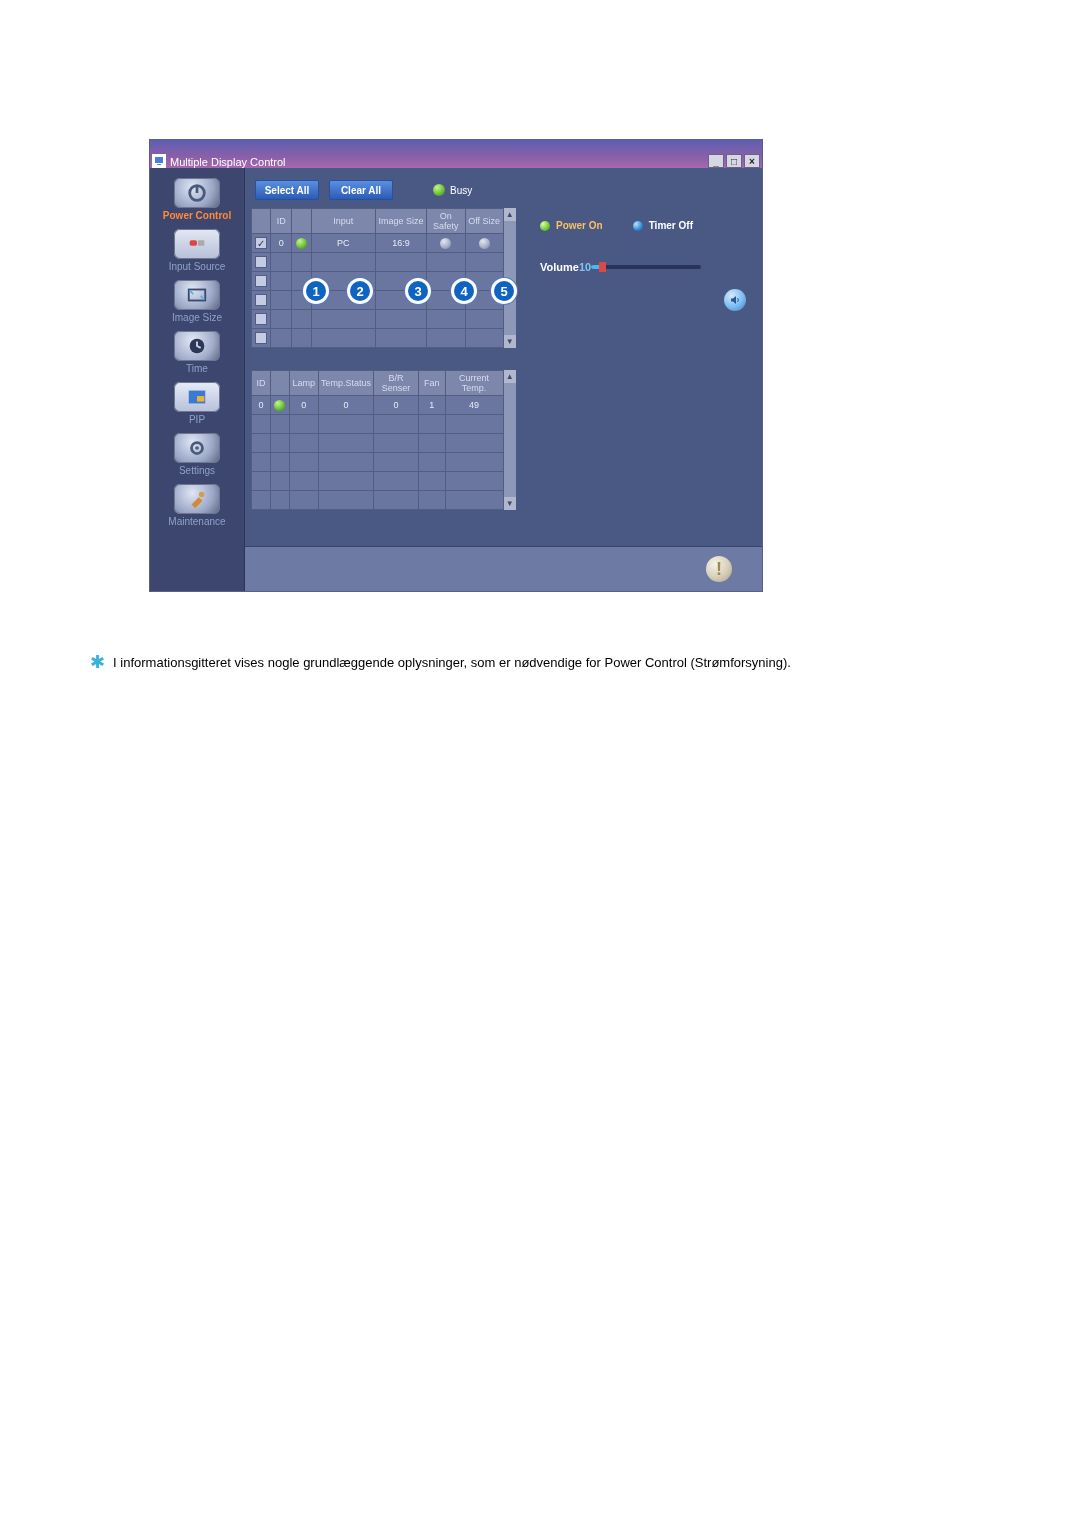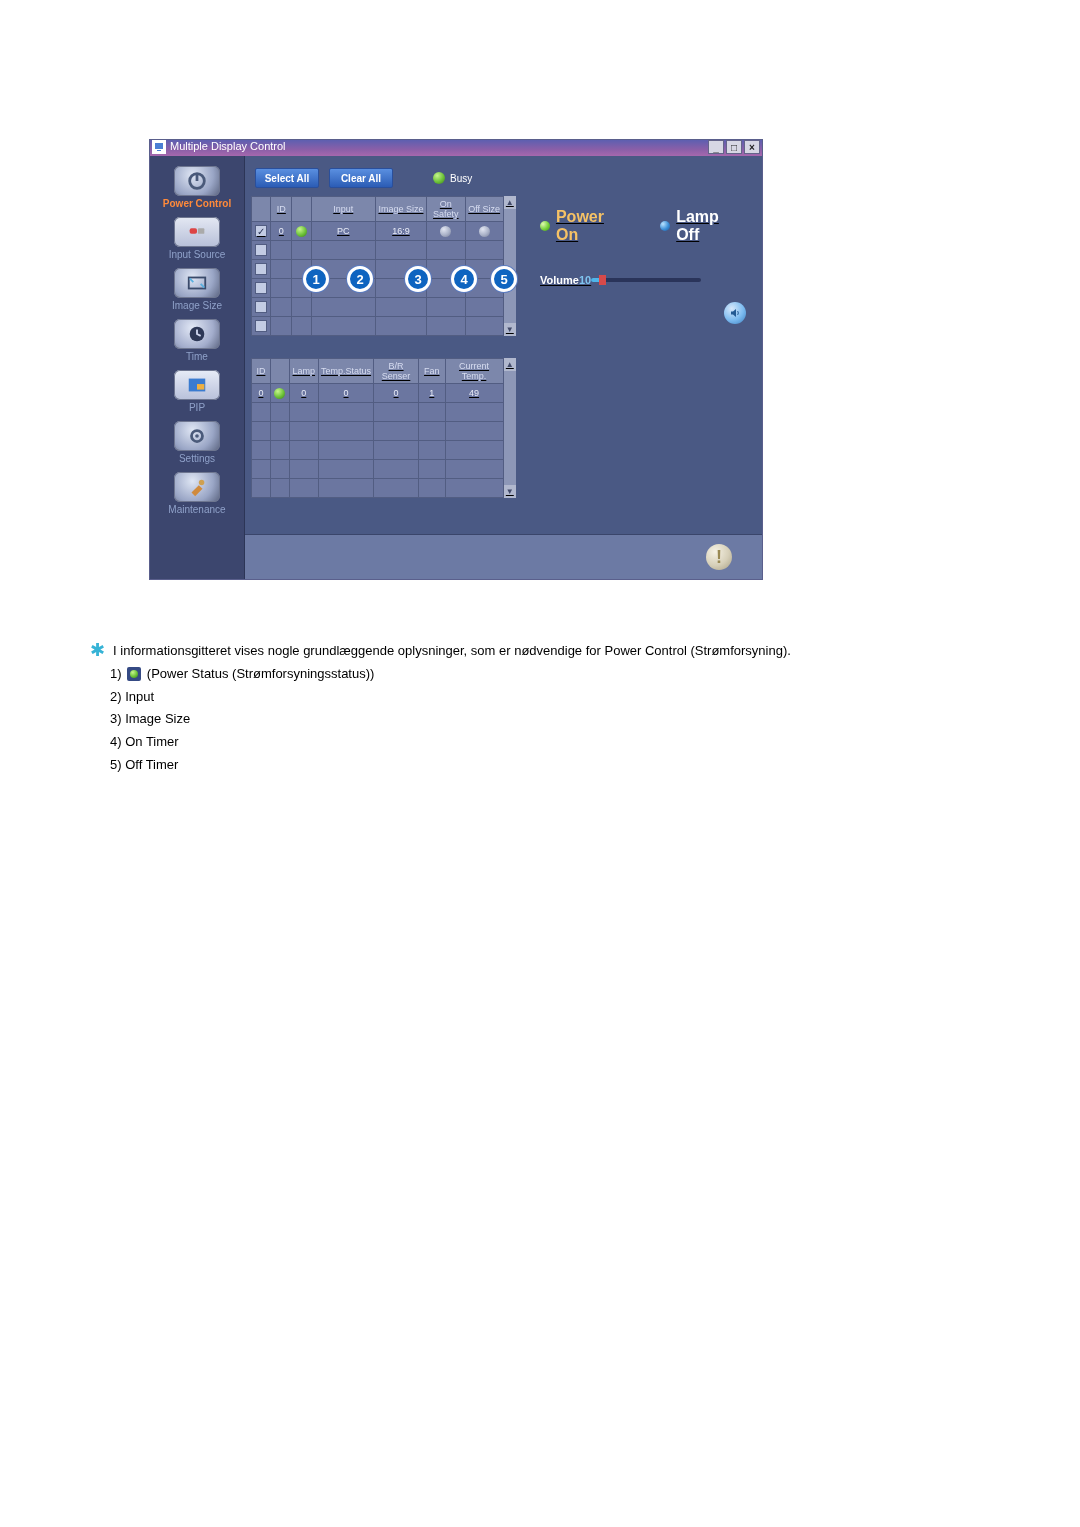--- a/index.html
+++ b/index.html
@@ -16,25 +16,25 @@
     padding: 140px 80px 0 90px;
     box-sizing: border-box;
   }
   
   .app-window {
     width: 612px;
     margin-left: 60px;
     box-shadow: 0 0 0 1px #5a5f8c;
   }
   .titlebar {
-    height: 16px;
+    height: 28px;
     background: linear-gradient(#5d5fb0, #8b5fa8 60%, #a668ad);
     color: #fff;
     display: flex;
-    align-items: flex-start;
+    align-items: flex-end;
     font-size: 11px;
     padding: 0 2px;
     box-sizing: border-box;
   }
   .titlebar .app-icon {
     width: 14px; height: 14px;
     background: #fff;
     margin-right: 4px;
     display: flex; align-items: center; justify-content: center;
   }
@@ -135,21 +135,20 @@
     color: #fff; font-size: 10px; font-weight: normal;
   }
   .busy-dot {
     width: 12px; height: 12px; border-radius: 50%;
     background: radial-gradient(circle at 35% 30%, #c6f58c, #6cc238 55%, #3a7a1e);
   }
   .grids-col {
     display: flex;
     padding: 0 6px 6px 6px;
     gap: 10px;
-    text-decoration: underline;
   }
   .left-grids {
     width: 265px;
     display: flex; flex-direction: column; gap: 0;
   }
   
   table.grid {
     border-collapse: collapse;
     width: 265px;
     font-size: 9px;
@@ -206,21 +205,21 @@
   
   .right-ctrl {
     flex: 1;
     padding: 12px 10px 4px 14px;
   }
   .pwr-row {
     display: flex; gap: 30px; margin-bottom: 30px;
   }
   .pwr-btn {
     display: flex; align-items: center; gap: 6px;
-    font-size: 16px; color: #fff; font-weight: bold;
+    font-size: 10px; color: #fff; font-weight: bold;
   }
   .pwr-dot { width: 10px; height: 10px; border-radius: 50%; }
   .pwr-dot.green { background: radial-gradient(circle at 30% 30%, #dff9b0, #76d03a 55%, #3e8a18); }
   .pwr-dot.blue  { background: radial-gradient(circle at 30% 30%, #b9e2ff, #3c8fd8 55%, #1c5596); }
   .pwr-btn .on-label { color: #f6c265; }
   .vol-row {
     display: flex; align-items: center; 
     color: #fff; font-size: 11px; font-weight: bold;
   }
   .vol-slider {
@@ -613,21 +612,21 @@
           </div>
 
           <div class="right-ctrl">
             <div class="pwr-row">
               <div class="pwr-btn">
                 <div class="pwr-dot green"></div>
                 <span class="on-label">Power On</span>
               </div>
               <div class="pwr-btn">
                 <div class="pwr-dot blue"></div>
-                <span>Lamp Off</span>
+                <span>Timer Off</span>
               </div>
             </div>
             <div class="vol-row">
               <span>Volume</span>
               <span style="color:#7fc4ef">10</span>
               <div class="vol-slider">
                 <div class="vol-fill" id="volfill" style="width: 10%;"></div>
                 <div class="vol-thumb" id="volthumb" style="left: calc(10% - 3px);"></div>
               </div>
             </div>
@@ -647,26 +646,15 @@
         </div>
       </div>
     </div>
   </div>
 
   <div class="doc-text">
     <div class="star-row">
       <div class="star">✱</div>
       <div>I informationsgitteret vises nogle grundlæggende oplysninger, som er nødvendige for Power Control (Strømforsyning).</div>
     </div>
-    <div class="list">
-      <div>
-        <span>1)</span>
-        <span class="inline-led"></span>
-        <span> (Power Status (Strømforsyningsstatus))</span>
-      </div>
-      <div>2) Input</div>
-      <div>3) Image Size</div>
-      <div>4) On Timer</div>
-      <div>5) Off Timer</div>
-    </div>
   </div>
 
 </div>
 
 </body></html>

